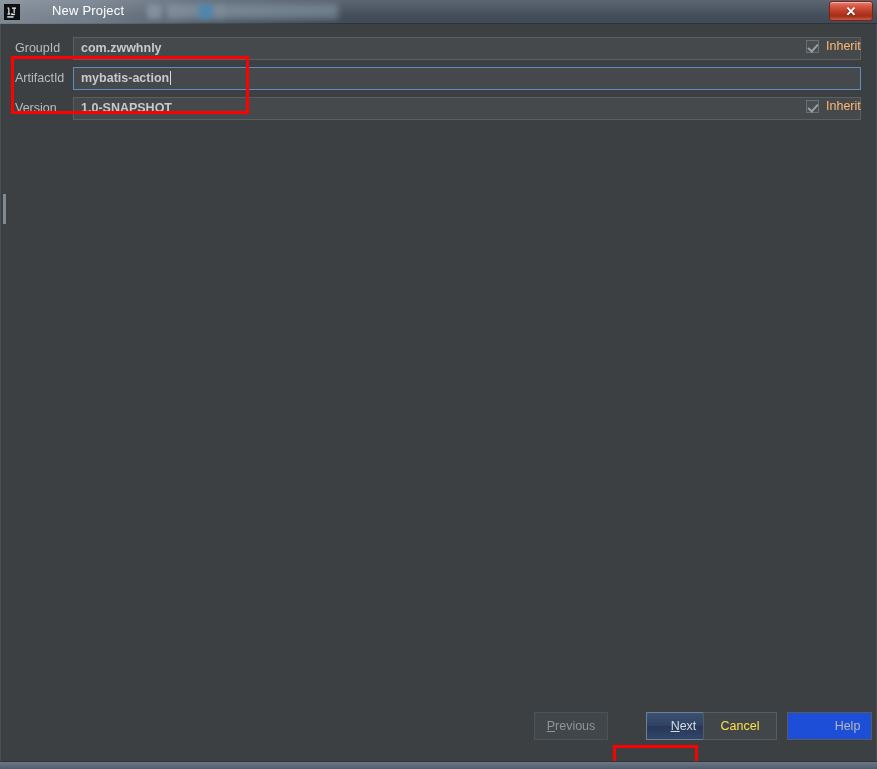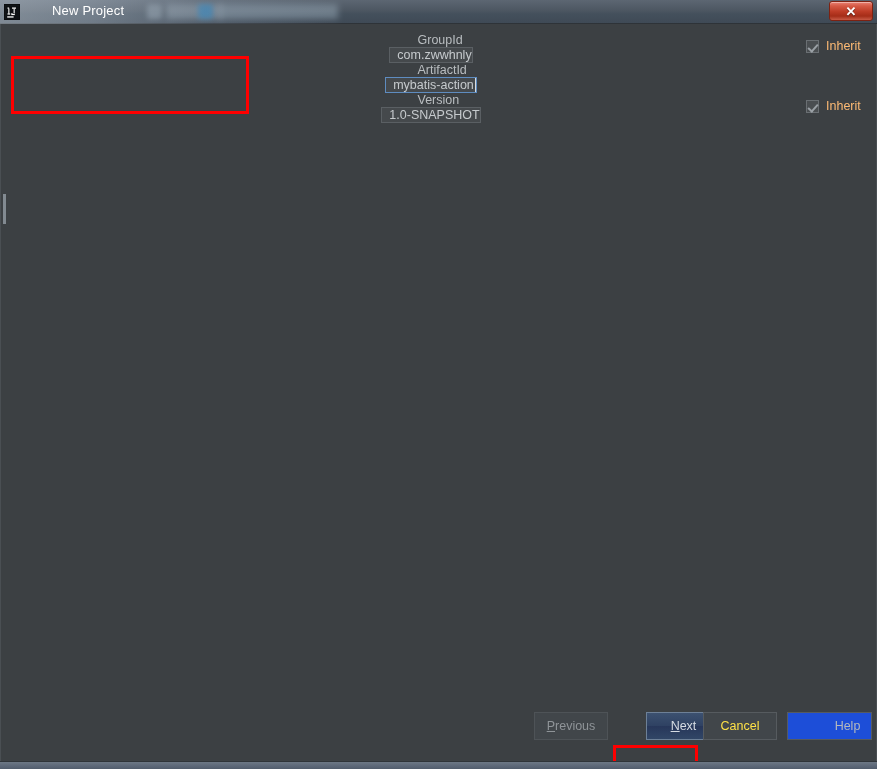--- a/index.html
+++ b/index.html
@@ -138,21 +138,20 @@
   }
 
   
   .form-row {
     position: absolute;
     left: 0;
     width: 877px;
     height: 30px;
     display: flex;
     align-items: center;
-    flex-direction: column;
   }
   #row-groupid   { top: 9px; }
   #row-artifactid{ top: 39px; }
   #row-version   { top: 69px; }
 
   .field-label {
     width: 72px;
     padding-left: 14px;
     font-size: 12.5px;
     color: #b9bdc0;
@@ -173,20 +172,21 @@
     color: #c6cacd;
     position: relative;
     cursor: text;
   }
   .field-input.focused {
     border: 1px solid #5e8cc0;
     background: #45494c;
   }
   .field-input.full {
     margin-right: 17px;
+    font-weight: bold;
   }
 
   
   .caret {
     display: inline-block;
     width: 1px;
     height: 14px;
     background: #d8dbde;
     margin-left: 1px;
     vertical-align: middle;

